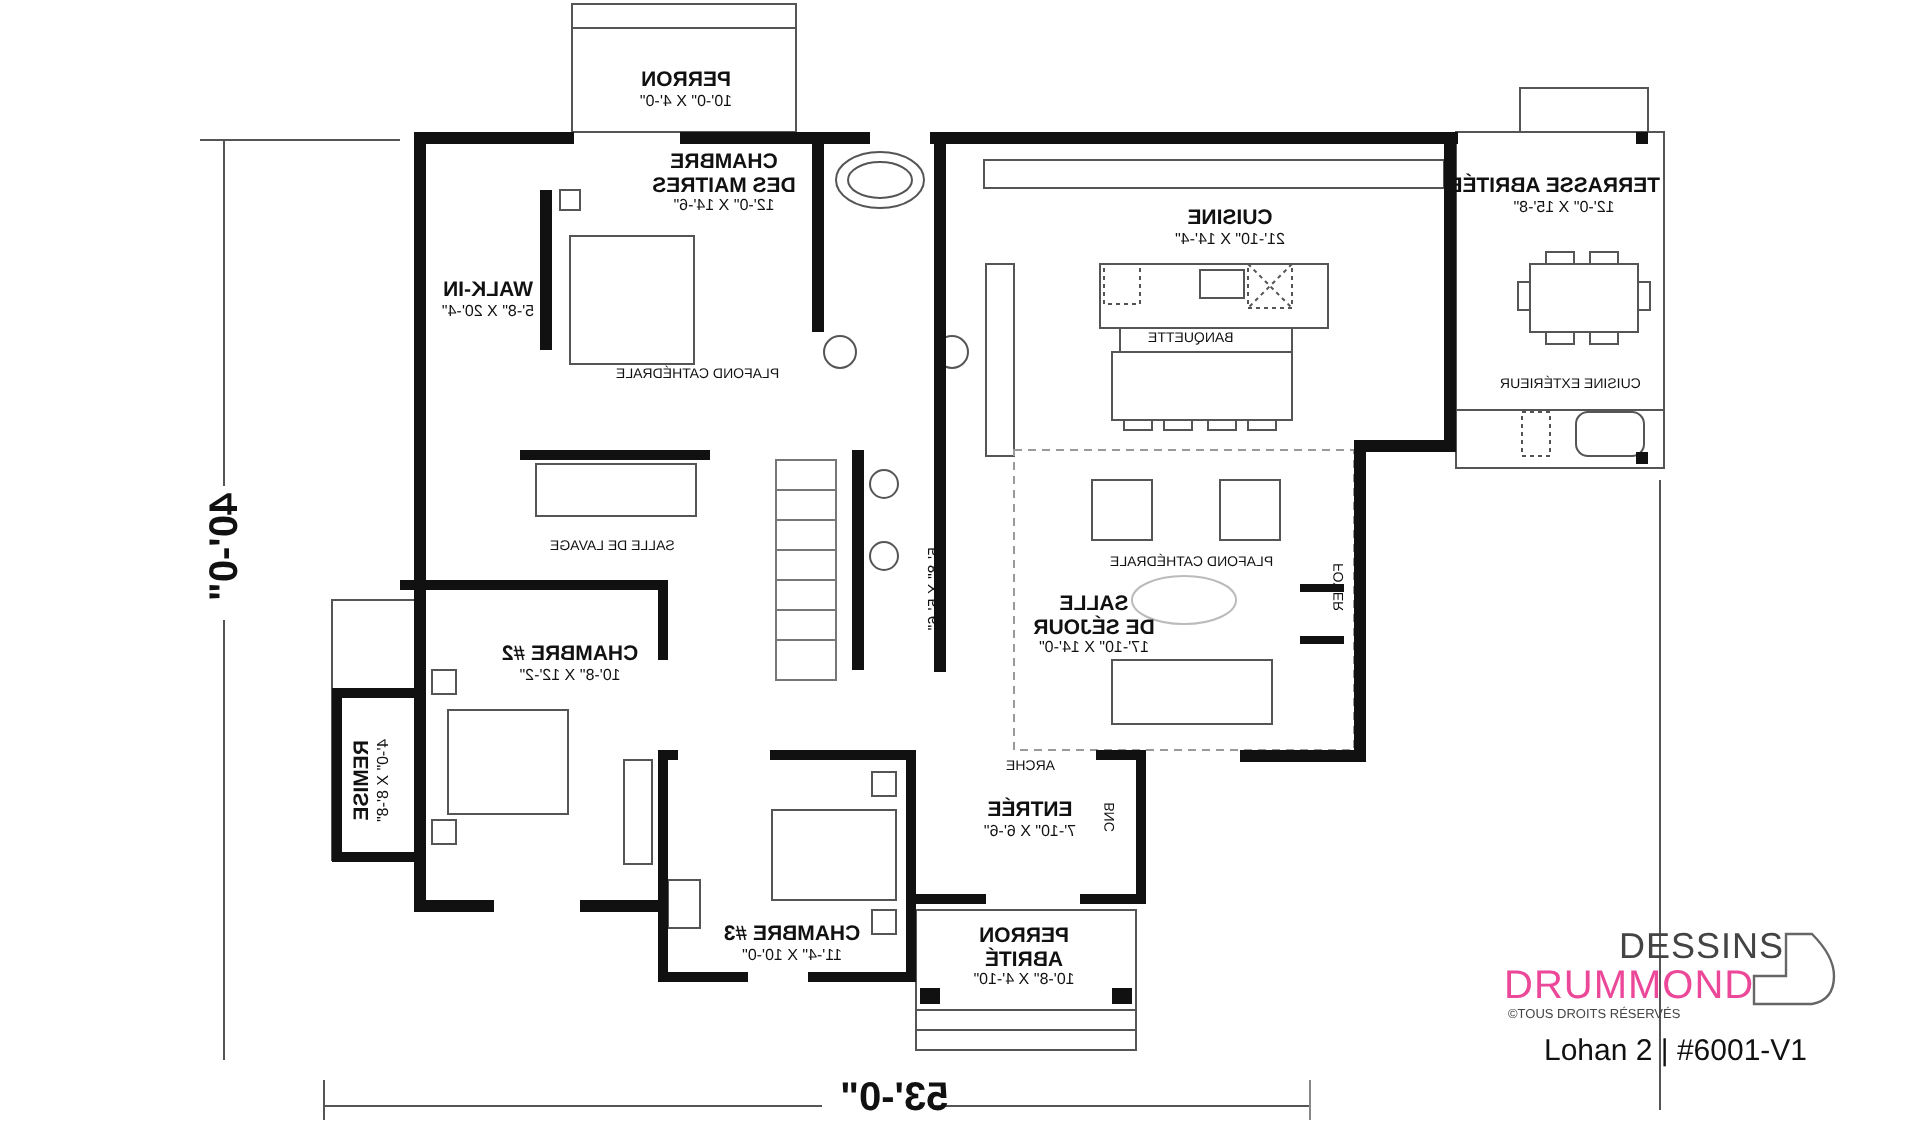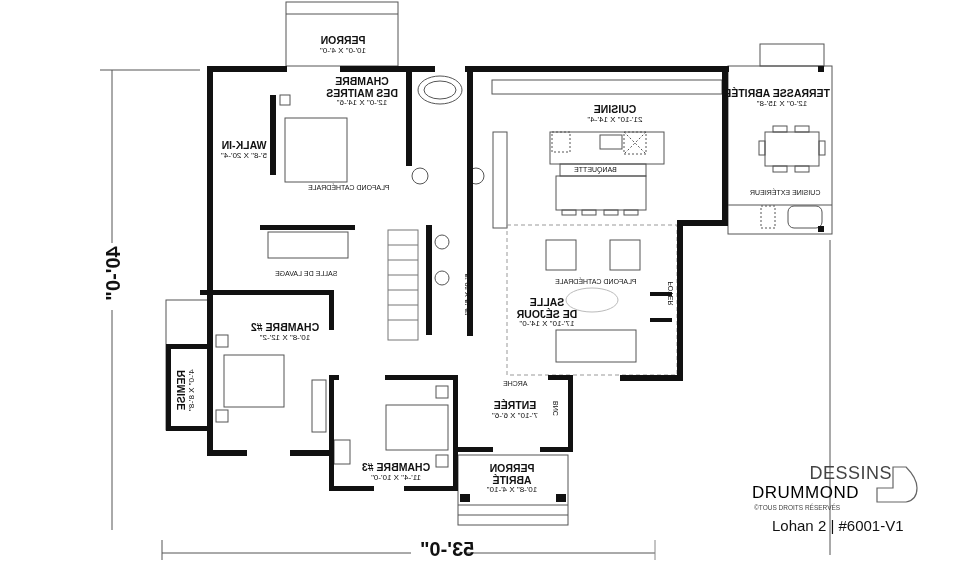--- a/index.html
+++ b/index.html
@@ -5,21 +5,21 @@
   html,body{margin:0;padding:0;background:#fff;}
   body{width:960px;height:569px;position:relative;overflow:hidden;font-family:"Liberation Sans",sans-serif;color:#111;}
   .plan{position:absolute;left:0;top:0;width:960px;height:569px;}
   .lbl{position:absolute;text-align:center;transform:scaleX(-1);white-space:nowrap;line-height:1.1;}
   .lbl .t{font-weight:bold;font-size:10.5px;display:block;}
   .lbl .d{font-size:8px;display:block;}
   .small{position:absolute;font-size:7px;transform:scaleX(-1);white-space:nowrap;}
   .dim{position:absolute;font-weight:bold;font-size:20px;font-family:"Liberation Sans",sans-serif;transform:scaleX(-1);}
   .brand{position:absolute;left:752px;top:462px;width:180px;}
   .brand .b1{font-size:18px;color:#444;letter-spacing:0.5px;line-height:18px;text-align:center;position:absolute;right:40px;top:2px;}
-  .brand .b2{font-size:17px;color:#000000;letter-spacing:0.5px;line-height:18px;position:absolute;left:0;top:22px;}
+  .brand .b2{font-size:20px;color:#ec4899;letter-spacing:0.5px;line-height:18px;position:absolute;left:0;top:22px;}
   .brand .b3{font-size:6.5px;color:#444;position:absolute;left:2px;top:42px;}
   .brand .b4{font-size:15px;color:#111;position:absolute;left:20px;top:55px;}
 </style>
 </head>
 <body>
 
 <svg class="plan" viewBox="0 0 960 569" xmlns="http://www.w3.org/2000/svg">
   <g fill="none" stroke="#555" stroke-width="1">
 
     <line x1="162" y1="553" x2="411" y2="553"></line>

